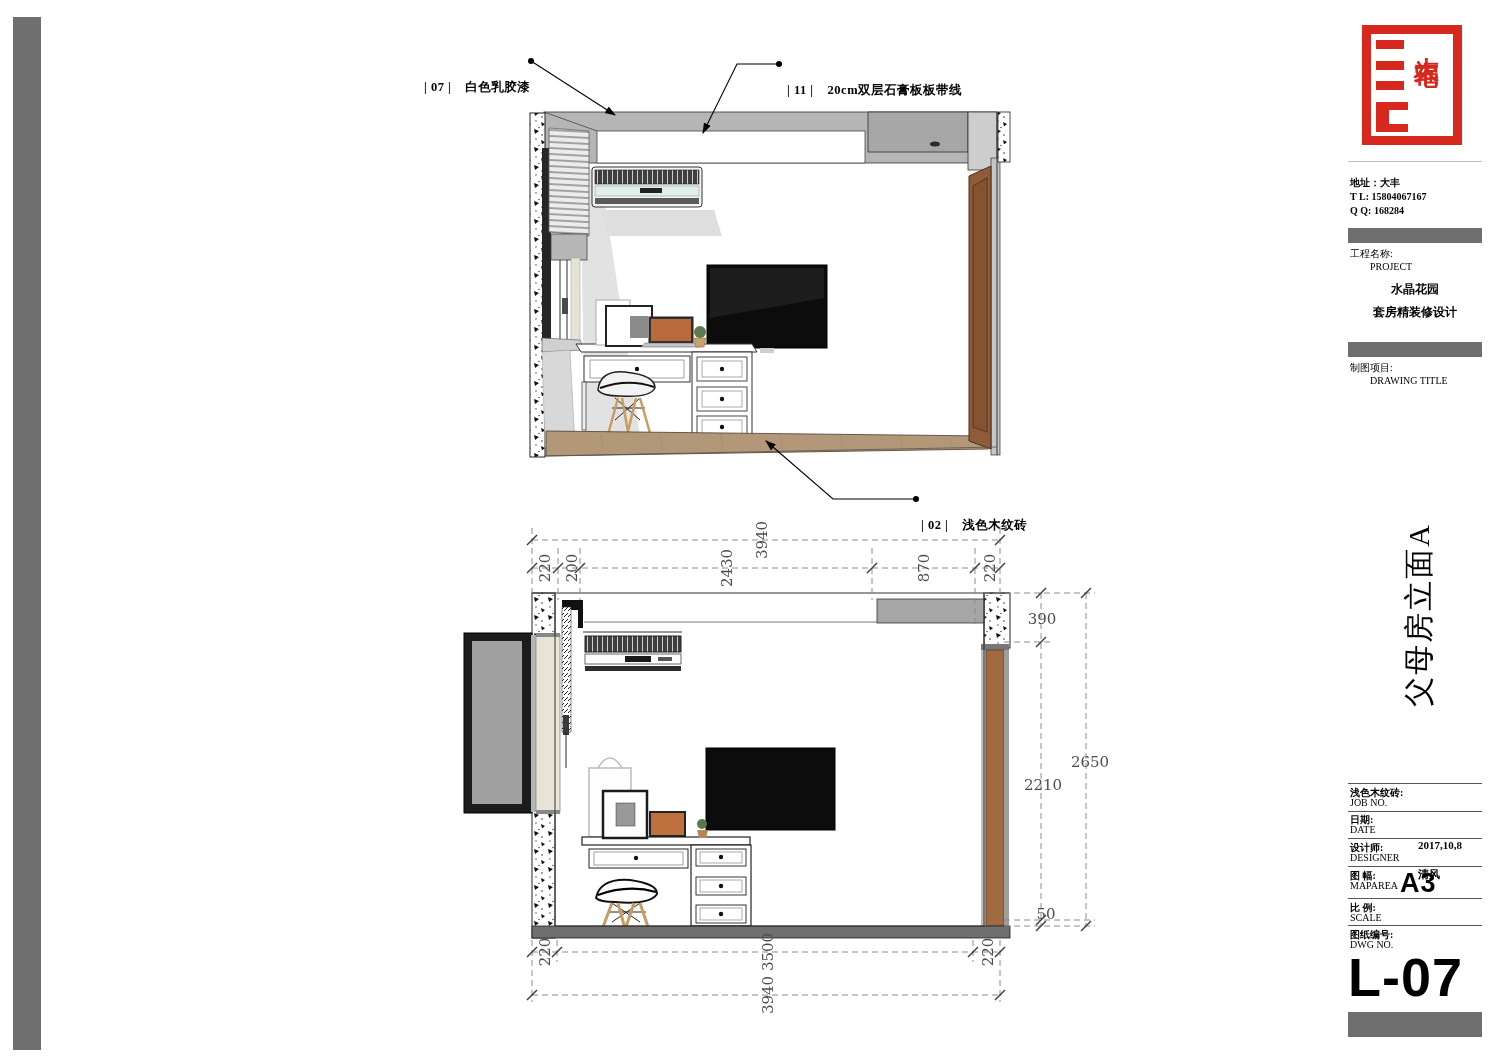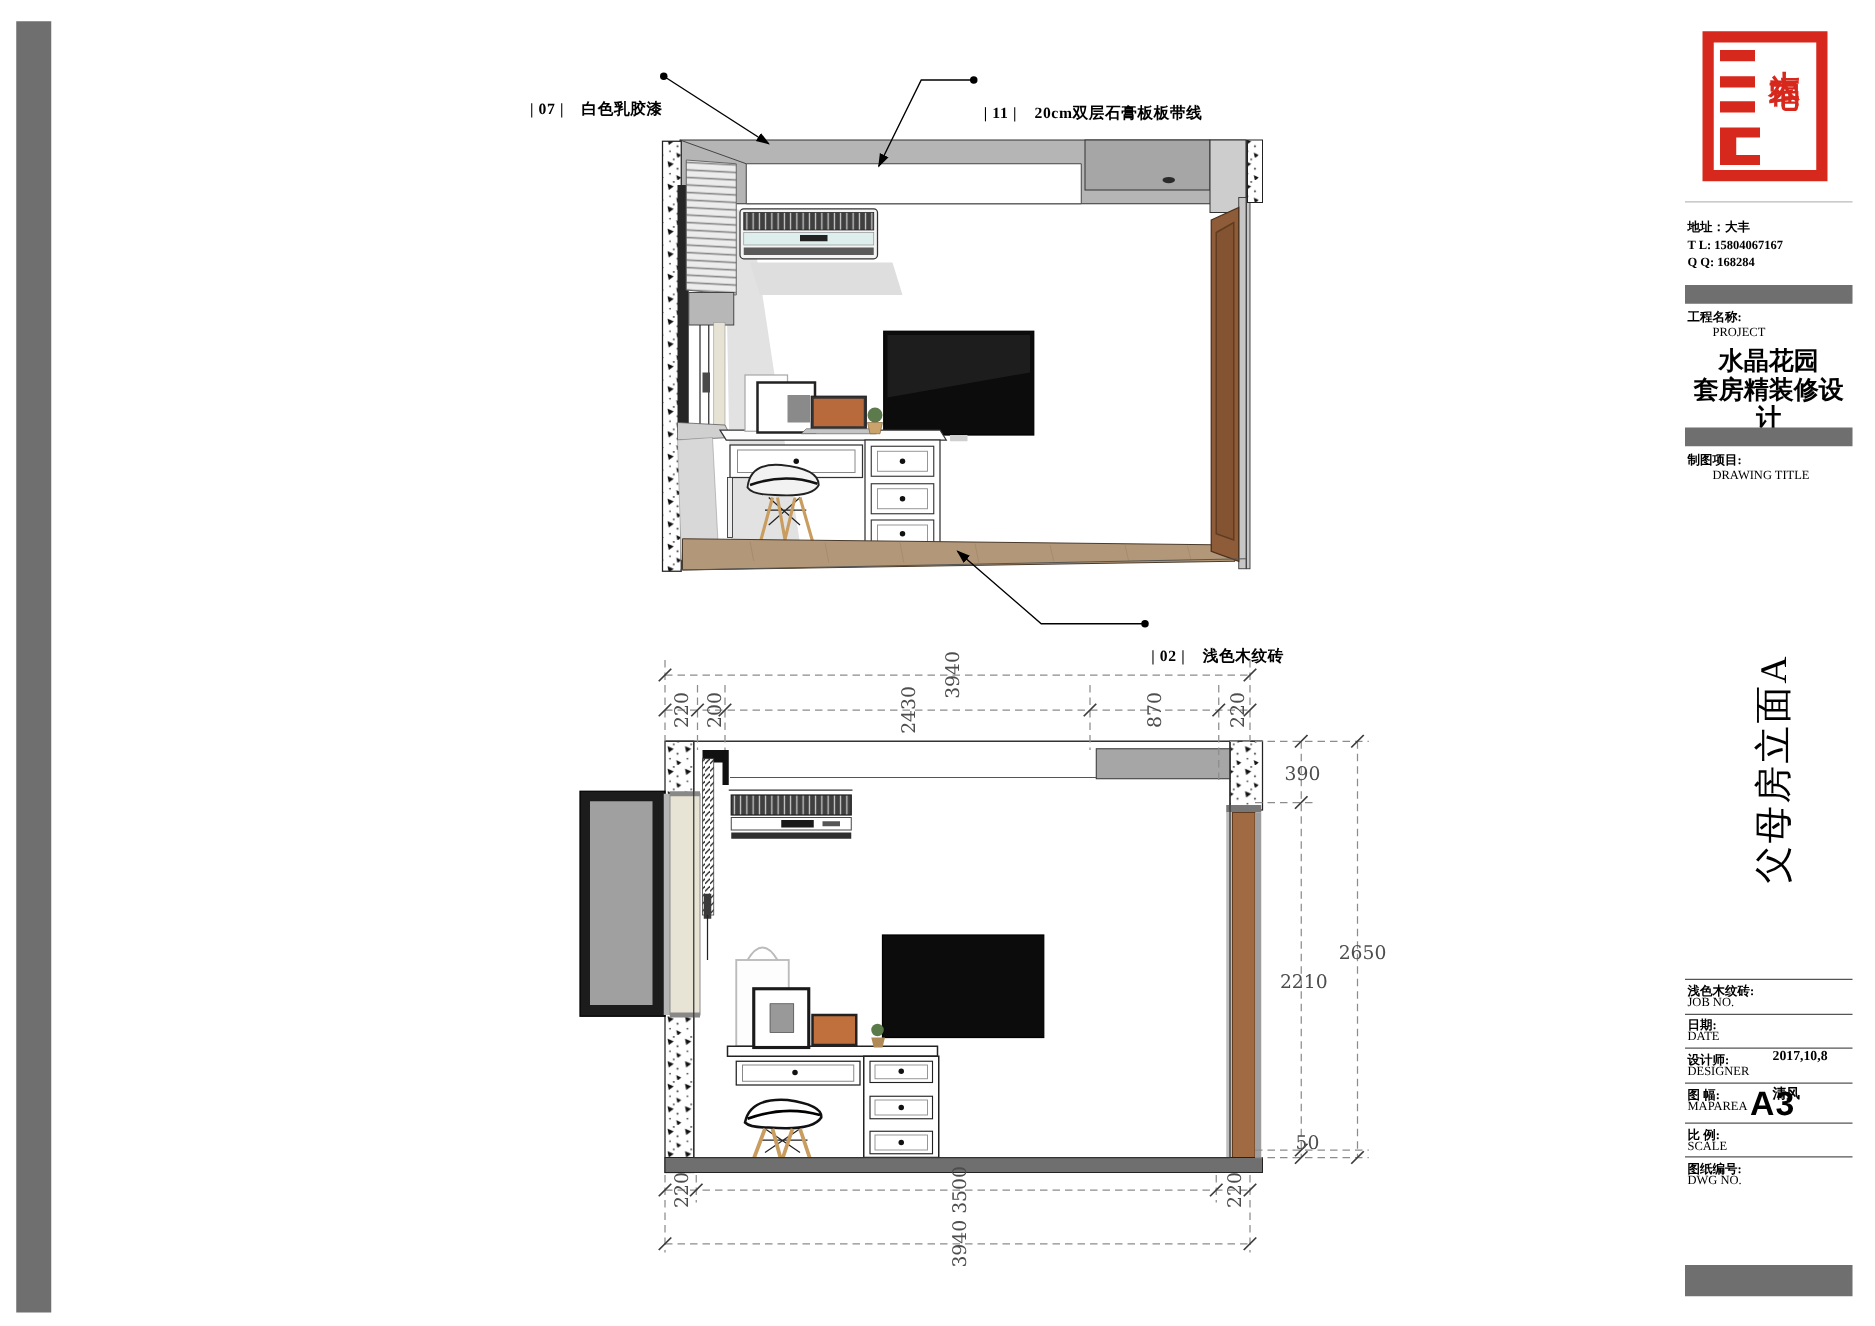--- a/index.html
+++ b/index.html
@@ -22,25 +22,25 @@
   .logo{position:absolute;left:14px;top:25px;width:100px;height:120px;background:#d7281d;}
   .logo-inner{position:absolute;left:9px;top:9px;right:9px;bottom:9px;background:#fff;display:flex;}
   .logo-glyphs{width:44%;padding:6px 2px 4px 5px;display:flex;flex-direction:column;justify-content:space-between;}
   .lg-bar{height:9px;background:#d7281d;width:78%;}
   .lg-c{height:30px;width:88%;background:#d7281d;position:relative;}
   .lg-c:after{content:"";position:absolute;right:0;top:8px;width:60%;height:14px;background:#fff;}
   .logo-text{writing-mode:vertical-rl;font-size:25px;font-weight:700;color:#d7281d;
              letter-spacing:3px;margin:2px 2px 0 0;line-height:1;font-family:"Liberation Serif",serif;}
   .tb-divider{position:absolute;left:0;top:161px;width:134px;border-top:1px solid #bbb;}
   .tb-addr{position:absolute;left:2px;top:176px;line-height:14px;font-weight:700;font-size:10px;}
-  .tb-label-cn{font-weight:700;font-size:10px;}
+  .tb-label-cn{font-weight:400;font-size:10px;}
   .tb-label-en{font-size:10px;margin-left:20px;}
   .tb-sec{position:absolute;left:2px;width:130px;}
   .tb-projname{position:absolute;left:0;top:278px;width:134px;text-align:center;
-               font-size:20px;font-weight:700;line-height:23px;}
+               font-size:12px;font-weight:700;line-height:23px;}
   .vtitle{position:absolute;left:36px;top:455px;width:70px;height:320px;}
   .vtitle-inner{position:absolute;left:50%;top:50%;transform:translate(-50%,-50%) rotate(-90deg);
                 white-space:nowrap;font-size:30px;letter-spacing:2px;}
   .tb-row{position:absolute;left:0;width:134px;border-bottom:1px solid #555;}
   .tb-row .cn{position:absolute;left:2px;top:2px;font-weight:700;}
   .tb-row .en{position:absolute;left:2px;top:13px;}
   .tb-row .val{position:absolute;left:70px;top:8px;font-size:11px;font-weight:700;margin-top:20px;}
   .tb-row .val-big{position:absolute;left:52px;top:1px;font-size:27px;font-weight:900;
                    font-family:"Liberation Sans",sans-serif;letter-spacing:1px;}
   .sheetno{position:absolute;left:0;top:946px;font-family:"Liberation Sans",sans-serif;
@@ -433,17 +433,18 @@
       <div class="cn">比 例:</div>
       <div class="en">SCALE</div>
       <div class="val"></div>
     </div>
     <div class="tb-row" style="top:926px;height:24px;border-bottom:none">
       <div class="cn">图纸编号:</div>
       <div class="en">DWG NO.</div>
       <div class="val"></div>
     </div>
 
+    <div class="sheetno">L-07</div>
 
     <div class="tb-bar" style="top:1012px;height:25px"></div>
   </div>
 
 </div>
 
 </body></html>

